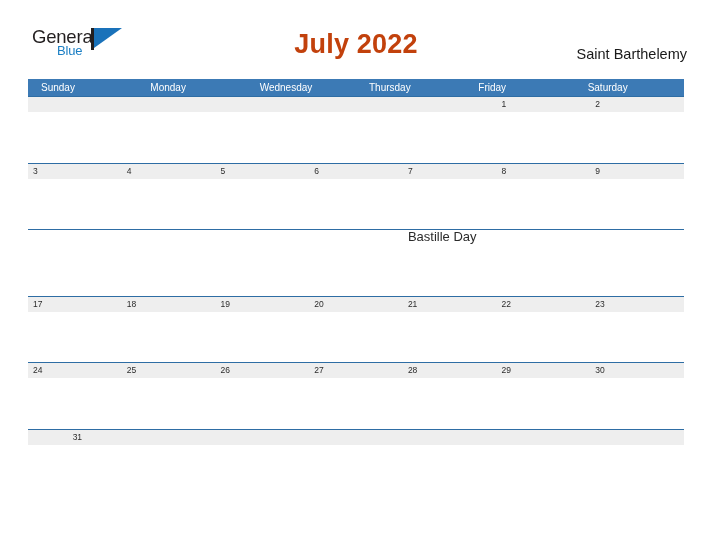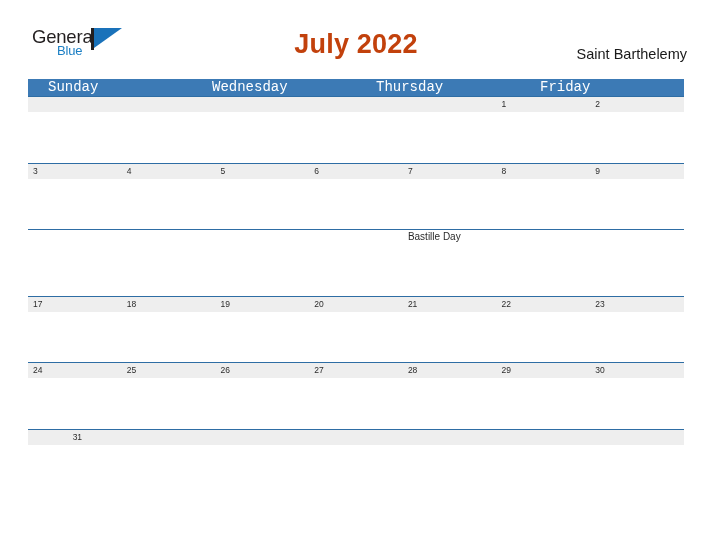--- a/index.html
+++ b/index.html
@@ -109,28 +109,27 @@
     width: 656px;
   }
 
   .weekday-row {
     display: flex;
     background: #3c7ab5;
     height: 17px;
   }
   .weekday {
     flex: 1 1 0;
-    font-size: 14px;
+    font-size: 10px;
     color: #ffffff;
     line-height: 17px;
-    padding-left: 20px;
+    padding-left: 13px;
     box-sizing: border-box;
     overflow: hidden;
     white-space: nowrap;
-    font-family: Liberation Mono, monospace;
   }
 
   .week-row {
     border-top: 1.5px solid #2e6da4;
     height: 66.5px;
     position: relative;
     box-sizing: border-box;
   }
   .week-row:first-of-type {
     border-top: none;
@@ -160,21 +159,21 @@
     height: 50px;
     background: #ffffff;
   }
   .event-cell {
     flex: 1 1 0;
     padding-left: 5px;
     padding-top: 2px;
     box-sizing: border-box;
   }
   .event-text {
-    font-size: 10px;
+    font-size: 13px;
     color: #2b2b2b;
     line-height: 10px;
     white-space: nowrap;
   }
 </style>
 </head>
 <body>
 
 <div class="page">
 
@@ -192,23 +191,25 @@
     <div class="title">July 2022</div>
 
     <div class="region">Saint Barthelemy</div>
 
   </div>
 
   <div class="calendar">
 
     <div class="weekday-row">
       <div class="weekday">Sunday</div>
+      <div class="weekday">Monday</div>
       <div class="weekday">Wednesday</div>
       <div class="weekday">Thursday</div>
       <div class="weekday">Friday</div>
+      <div class="weekday">Saturday</div>
     </div>
 
     <div class="week-row">
       <div class="numbers-band">
         <div class="num-cell"></div>
         <div class="num-cell"></div>
         <div class="num-cell"></div>
         <div class="num-cell"></div>
         <div class="num-cell"></div>
         <div class="num-cell">1</div>

